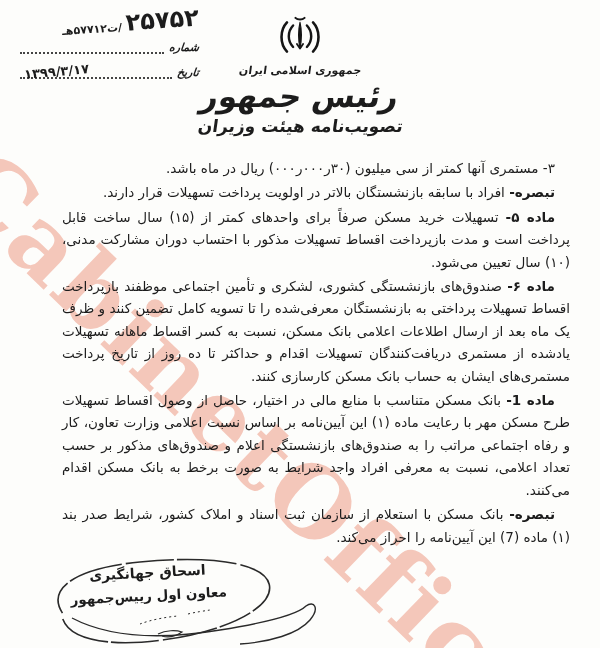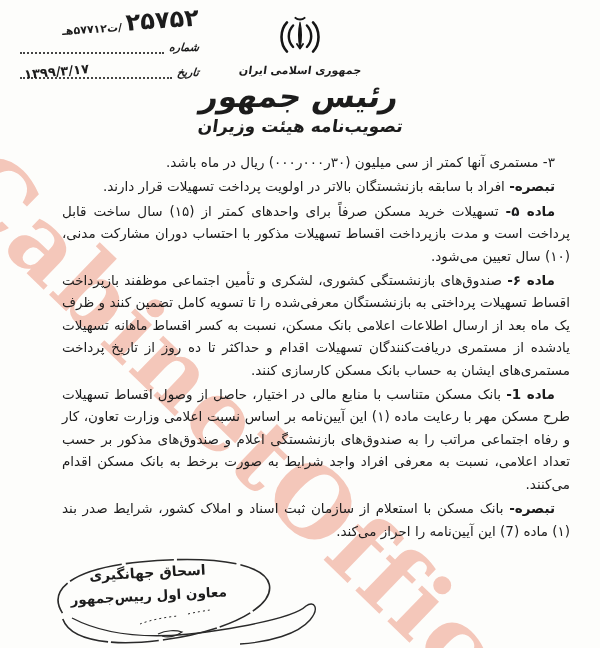--- a/index.html
+++ b/index.html
@@ -32,21 +32,21 @@
   
   .header { position:absolute; top:12px; left:0; right:0; z-index:2;
             display:flex; flex-direction:column; align-items:center; }
   .emblem { width:46px; height:50px; }
   .country { font-size:11px; font-weight:bold; margin-top:2px; transform:skewX(-8deg); }
   .office { font-size:31px; font-weight:bold; margin-top:1px; transform:skewX(-10deg);
             letter-spacing:1px; }
   .doctype { font-size:17px; font-weight:bold; margin-top:2px; transform:skewX(-8deg); }
   
   .body-text {
-    position:absolute; top:151px; right:30px; left:30px; z-index:2;
+    position:absolute; top:157px; right:30px; left:30px; z-index:2;
     direction:rtl; text-align:justify;
     font-size:13.5px; line-height:22.4px;margin-left:32px;
   }
   .body-text p { text-indent:15px; margin-bottom:2px; }
   .lead { font-weight:bold; }
   
   .signature { position:absolute; left:34px; top:556px; width:250px; height:92px; z-index:2;
                transform:rotate(-3deg); }
   .sig-oval { position:absolute; left:0; top:0; width:250px; height:92px; }
   .sig-text { position:absolute; left:0; top:8px; width:230px; text-align:center;

